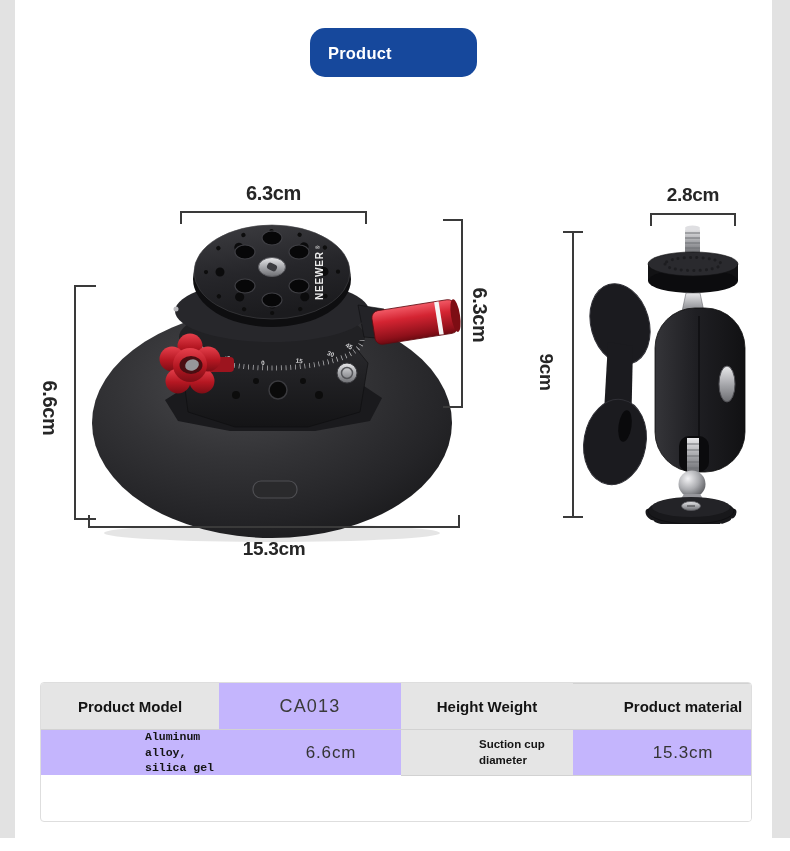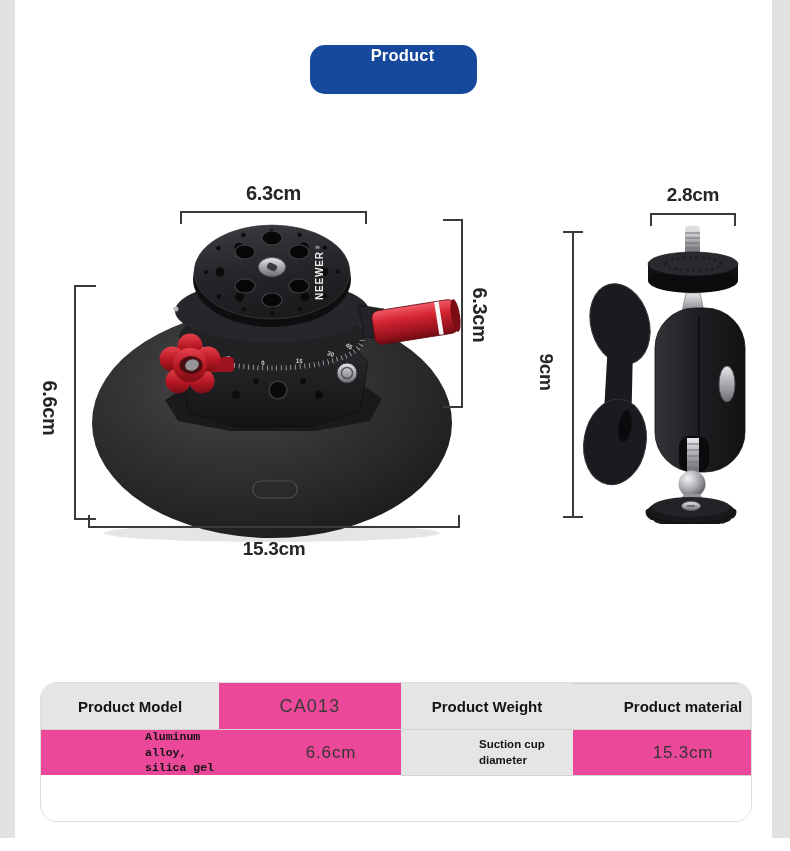--- a/index.html
+++ b/index.html
@@ -3,22 +3,22 @@
 <meta charset="utf-8">
 <style>
   html,body{margin:0;padding:0;background:#fff;}
   .page{position:relative;width:790px;height:851px;background:#ffffff;overflow:hidden;
         font-family:"Liberation Sans",sans-serif;}
   .side-band{position:absolute;top:0;height:838px;background:#e2e2e2;}
   .band-left{left:0;width:15px;}
   .band-right{left:772px;width:18px;}
 
   
-  .badge{position:absolute;left:310px;top:45px;width:167px;height:49px;background:#16489c;
-         border-radius:15px;color:#fff;display:flex;flex-direction:row;justify-content:center;
+  .badge{position:absolute;left:310px;top:28px;width:167px;height:49px;background:#16489c;
+         border-radius:15px;color:#fff;display:flex;flex-direction:column;justify-content:center;
          padding-left:18px;box-sizing:border-box;}
   .badge span{font-weight:bold;font-size:16.5px;line-height:20px;letter-spacing:.2px;}
 
   
   .dim{position:absolute;background:#3a3a3a;}
   .dim-h{height:2px;}
   .dim-v{width:2px;}
   .dim .tick{position:absolute;background:#3a3a3a;}
   .dim-h .tick{width:2px;height:13px;top:0;}
   .dim-h .tick.l{left:0;} .dim-h .tick.r{right:0;}
@@ -29,25 +29,25 @@
   .dim-v.tl .tick{right:0;width:20px;}
   .dim-v.tc .tick{left:-9px;width:20px;}
   .dim-label{position:absolute;font-weight:bold;color:#262626;font-size:20px;
              letter-spacing:-.3px;text-align:center;}
   .dim-label.rot{transform:rotate(90deg);height:22px;line-height:22px;}
   .fs19{font-size:19px;}
 
   
   .spec-table{position:absolute;left:40px;top:682px;width:710px;height:138px;
               display:grid;grid-template-columns:178px 182px 172px 178px;
-              grid-template-rows:46px 46px 46px;border:1px solid #dedede;border-radius:17px;
+              grid-template-rows:46px 46px 46px;border:1px solid #dedede;border-radius:4px;
               overflow:hidden;background:#fff;box-sizing:content-box;}
   .cell{display:flex;align-items:center;justify-content:center;box-sizing:border-box;}
   .cell.lbl{background:#e5e5e5;font-weight:bold;font-size:15px;color:#141414;}
-  .cell.val{background:#ec4899;font-size:17px;color:#343434;letter-spacing:.8px;}
+  .cell.val{background:#c4b5fd;font-size:17px;color:#343434;letter-spacing:.8px;}
   .cell.bt{border-top:1px solid #d2d2d2;padding-left:42px;}
   .cell .small-block{font-size:11.5px;font-weight:bold;line-height:1.35;text-align:left;
                      color:#141414;letter-spacing:0;}
   .cell.material-val{justify-content:center;font-family:Liberation Mono, monospace;}
   .cell.material-val .small-block{margin-left:62px;width:122px;}
   .cell.suction-lbl{justify-content:flex-end;}
   .cell.suction-lbl .small-block{margin-left:36px;width:96px;}
   .cell.model-val{font-size:18px;letter-spacing:1.2px;color:#3a3a3a;}
   .spacer{background:#fff;grid-column:3/5;}
 </style>
@@ -268,21 +268,21 @@
   <div class="dim-label rot fs19" style="left:521px;top:361px;width:50px;">9cm</div>
 
   <div class="spec-table">
     <div class="cell lbl">
       <span>Product Model</span>
     </div>
     <div class="cell val model-val">
       <span>CA013</span>
     </div>
     <div class="cell lbl">
-      <span>Product Weight</span>
+      <span>Height Weight</span>
     </div>
 
     <div class="cell lbl bt">
       <span>Product material</span>
     </div>
     <div class="cell val bt material-val">
       <span class="small-block">Aluminum alloy, silica gel</span>
     </div>
     <div class="cell val bt">
       <span>6.6cm</span>

